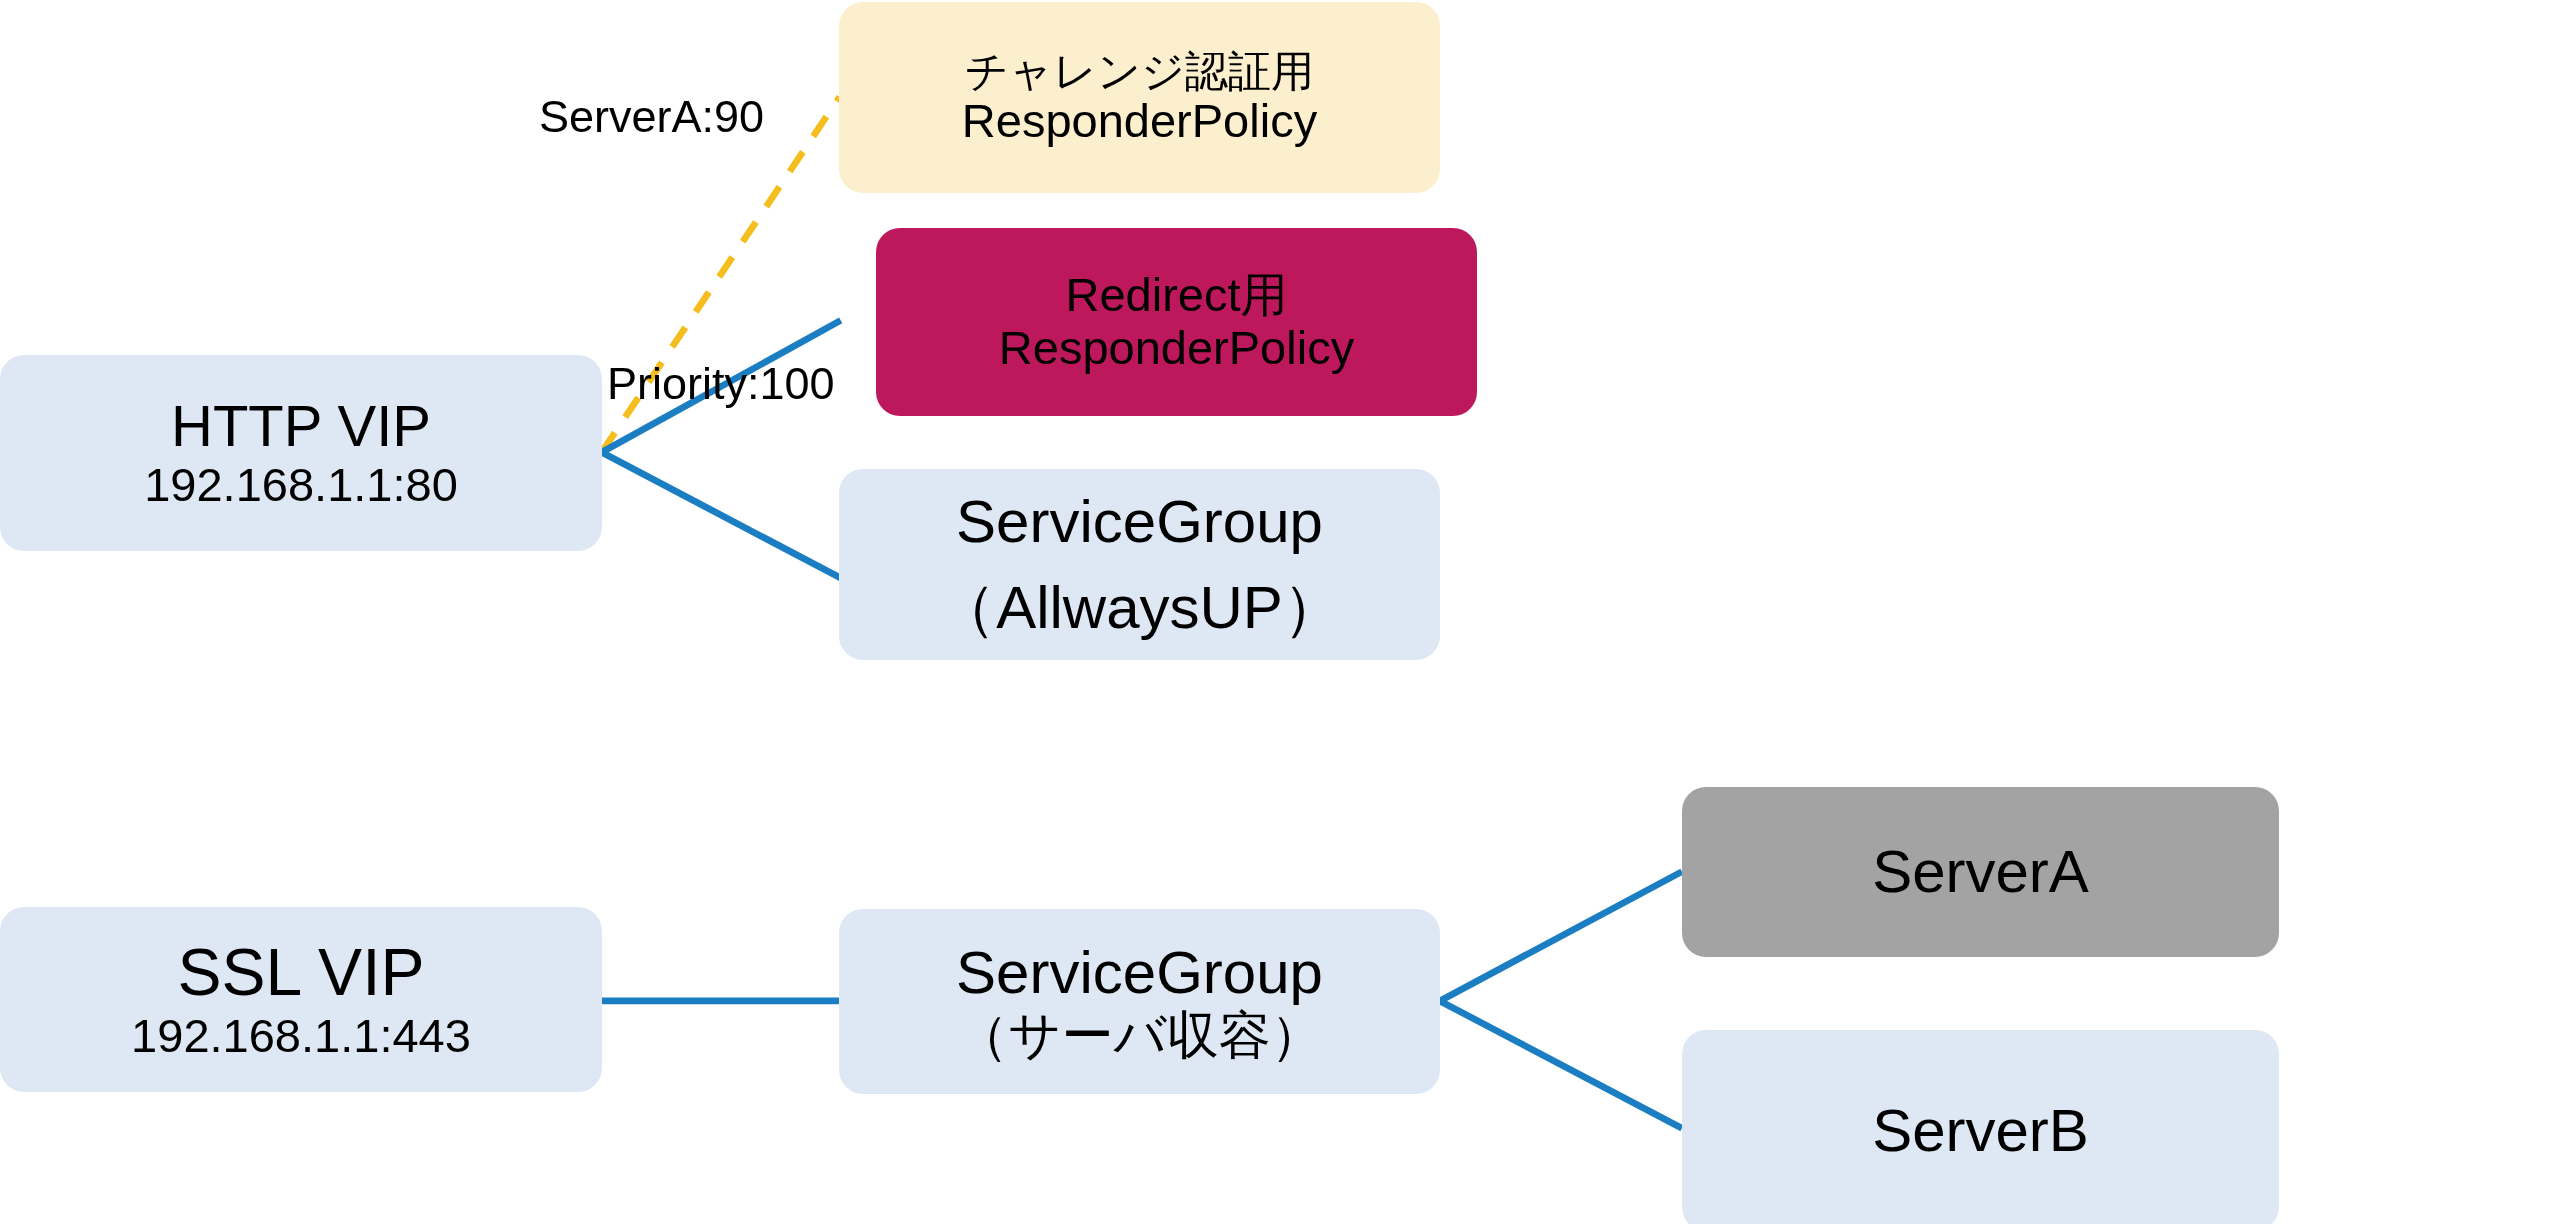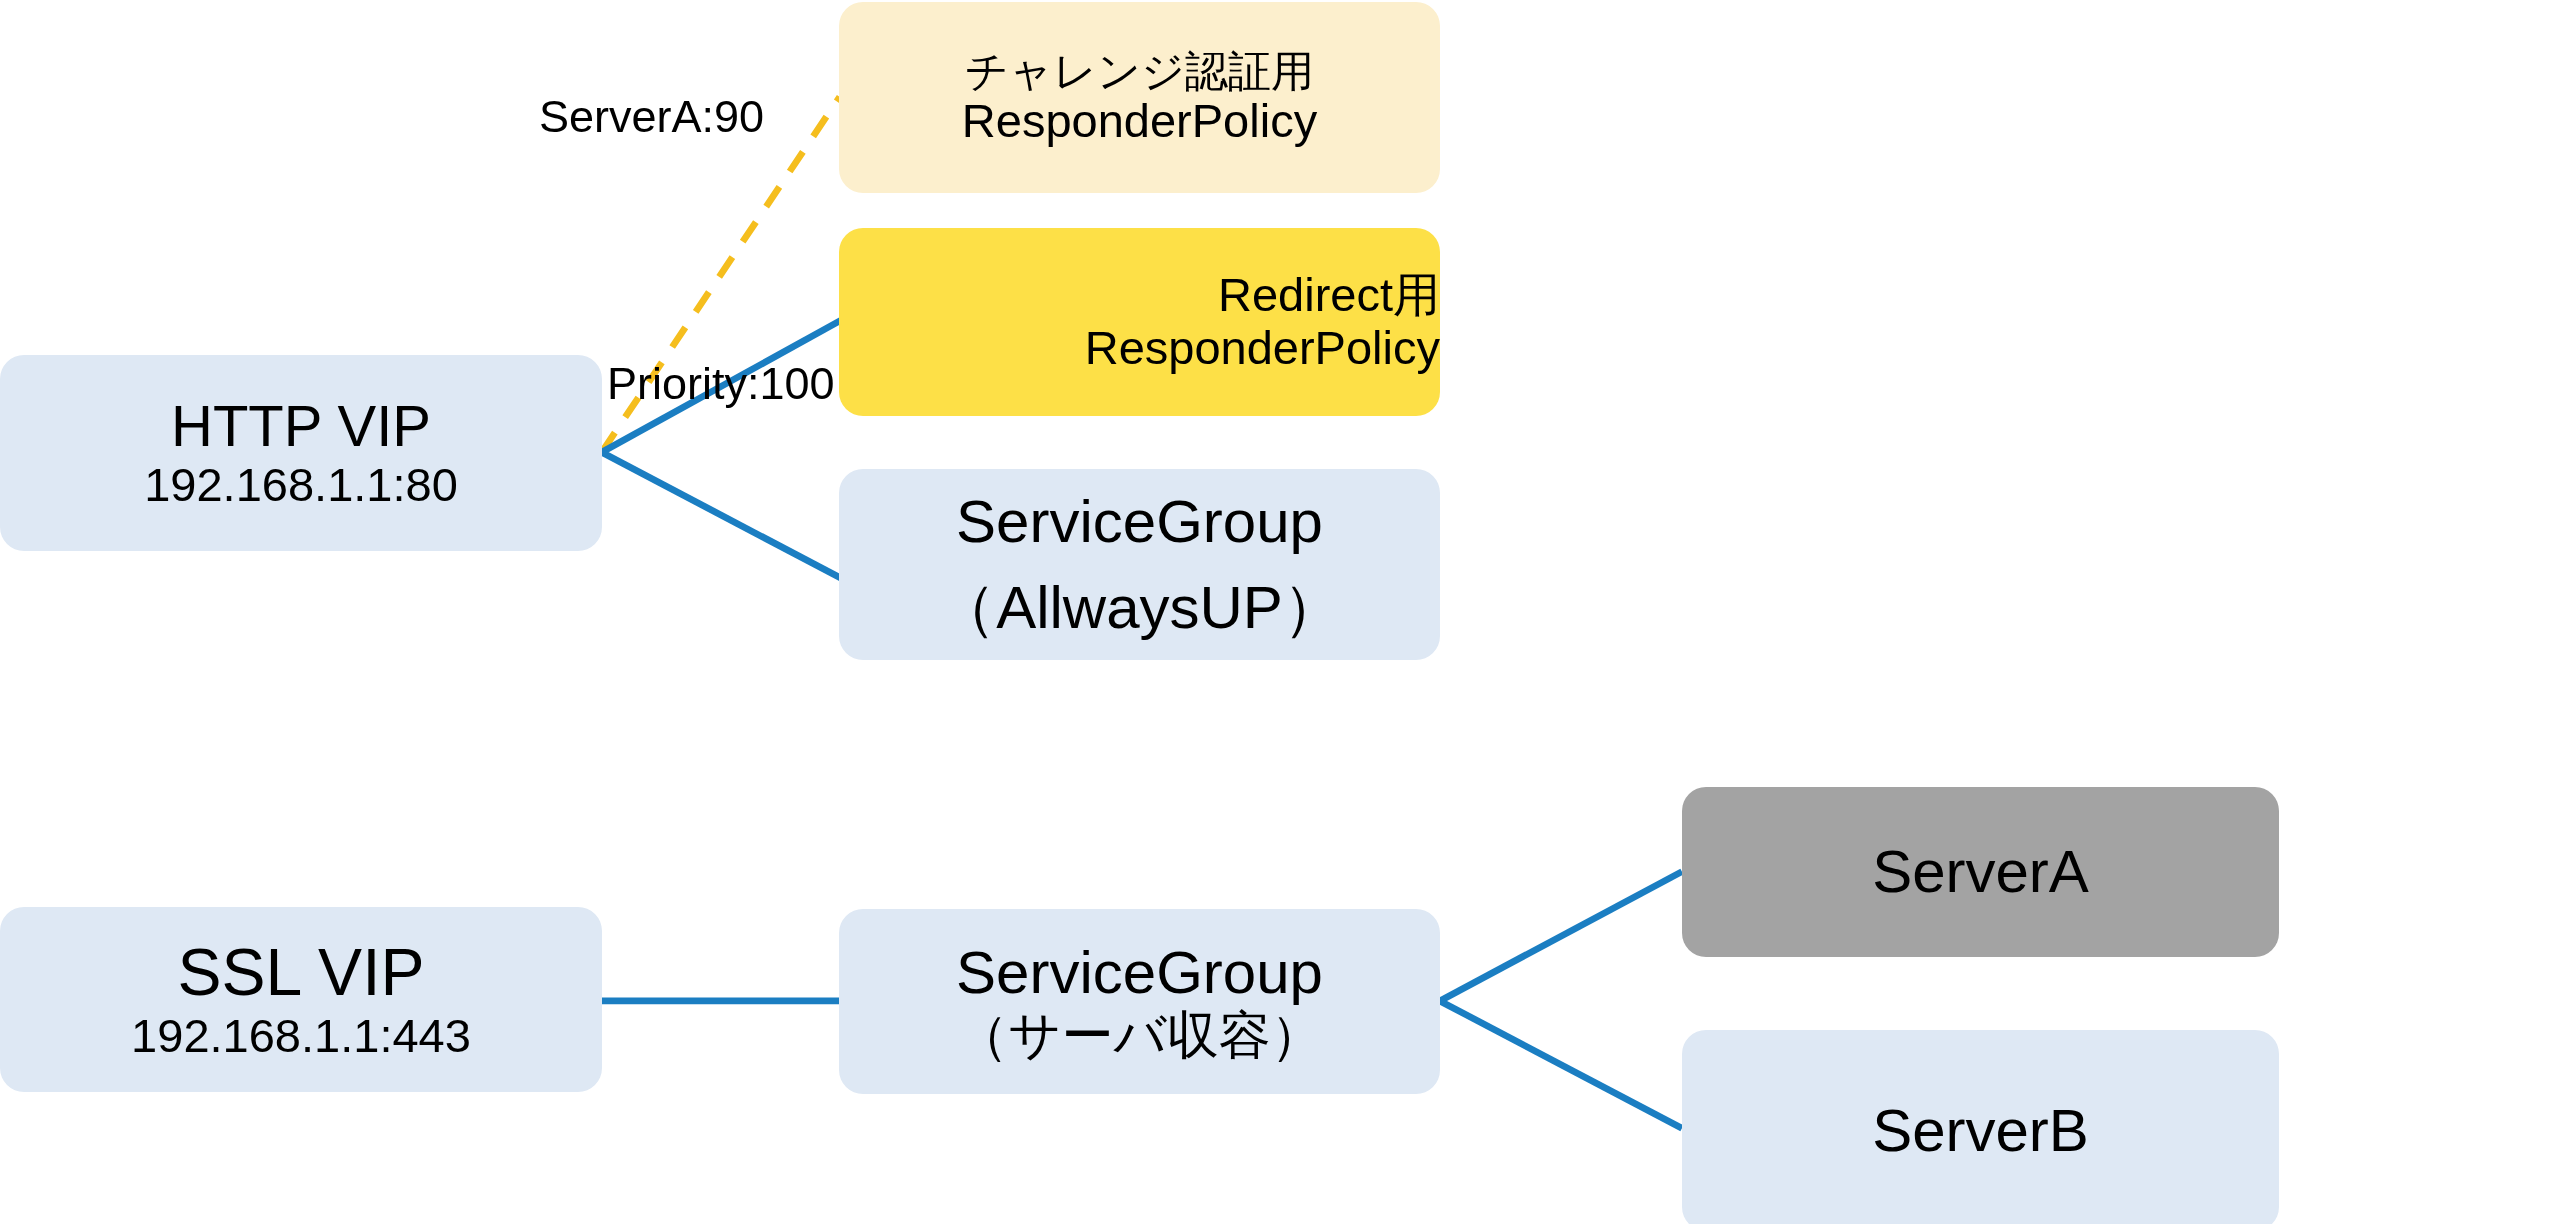--- a/index.html
+++ b/index.html
@@ -37,21 +37,21 @@
     color: #000000;
     line-height: 1.12;
     white-space: nowrap;
   }
   .node .line1 { display: block; }
   .node .line2 { display: block; }
 
   
   .n-http-vip   { left: 0px;    top: 355px;  width: 602px; height: 196px; background: #DEE8F4; }
   .n-challenge  { left: 839px; top: 1.5px;    width: 601px; height: 191px; background: #FCEFCD; }
-  .n-redirect   { left: 839px; top: 228px;  width: 601px; height: 188px; background: #fde047; align-items: flex-end; }
+  .n-redirect   { left: 876px; top: 228px;  width: 601px; height: 188px; background: #be185d; }
   .n-sg-allways { left: 839px; top: 469px;  width: 601px; height: 191px; background: #DEE8F4; }
   .n-ssl-vip    { left: 0px;    top: 907px; width: 602px; height: 185px; background: #DEE8F4; }
   .n-sg-server  { left: 839px; top: 909px; width: 601px; height: 185px; background: #DEE8F4; }
   .n-server-a   { left: 1682px; top: 787px; width: 597px; height: 170px; background: #a3a3a3; }
   .n-server-b   { left: 1682px; top: 1030px; width: 597px; height: 201px; background: #DEE8F4; }
 
   .n-http-vip .line1 { font-size: 58px; }
   .n-http-vip .line2 { font-size: 47px; }
   .n-ssl-vip .line1 { font-size: 66px; }
   .n-ssl-vip .line2 { font-size: 47px; }

